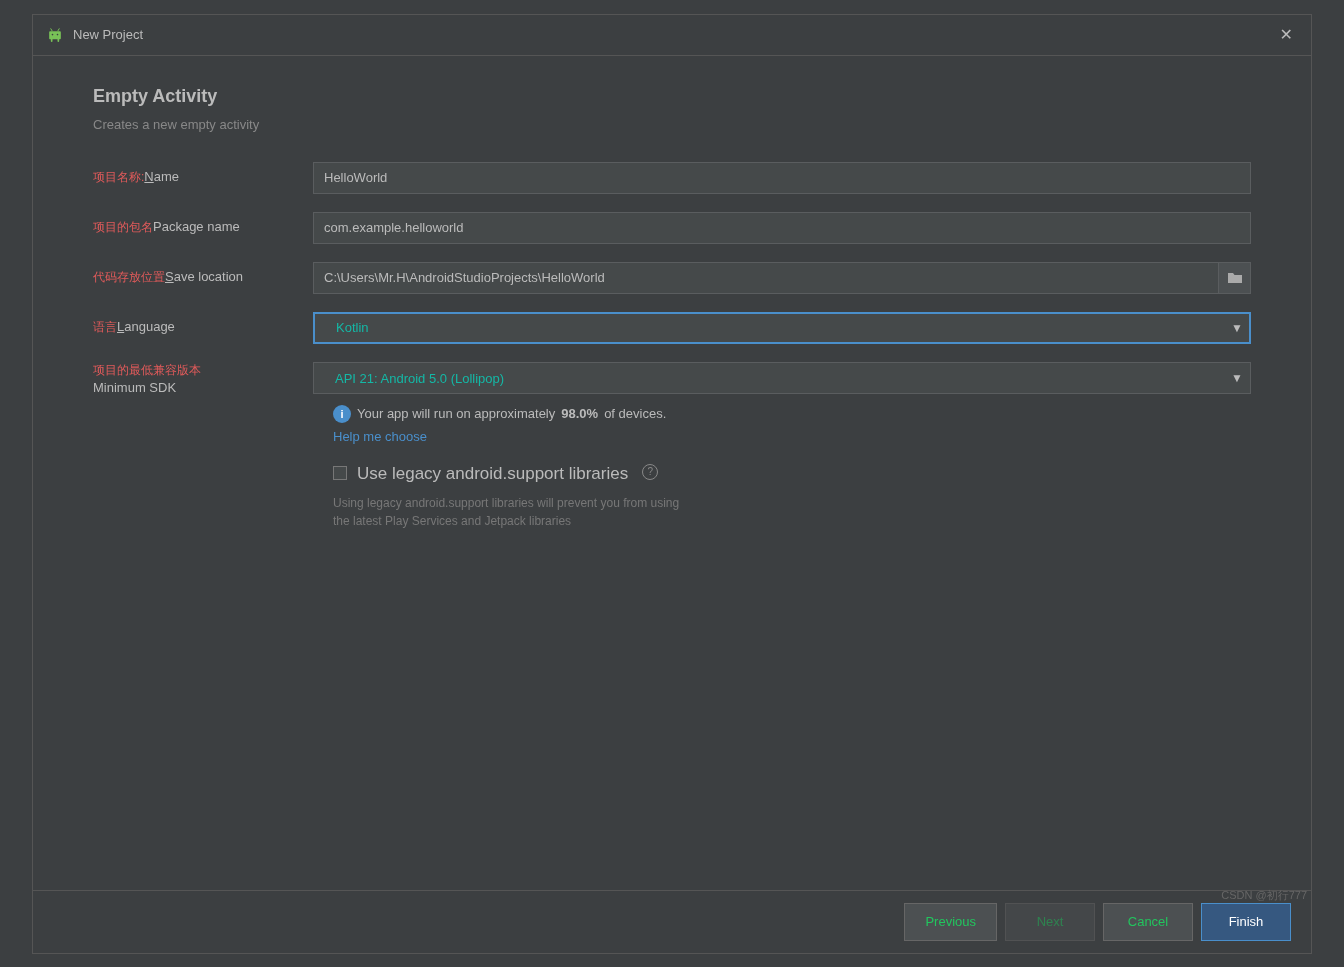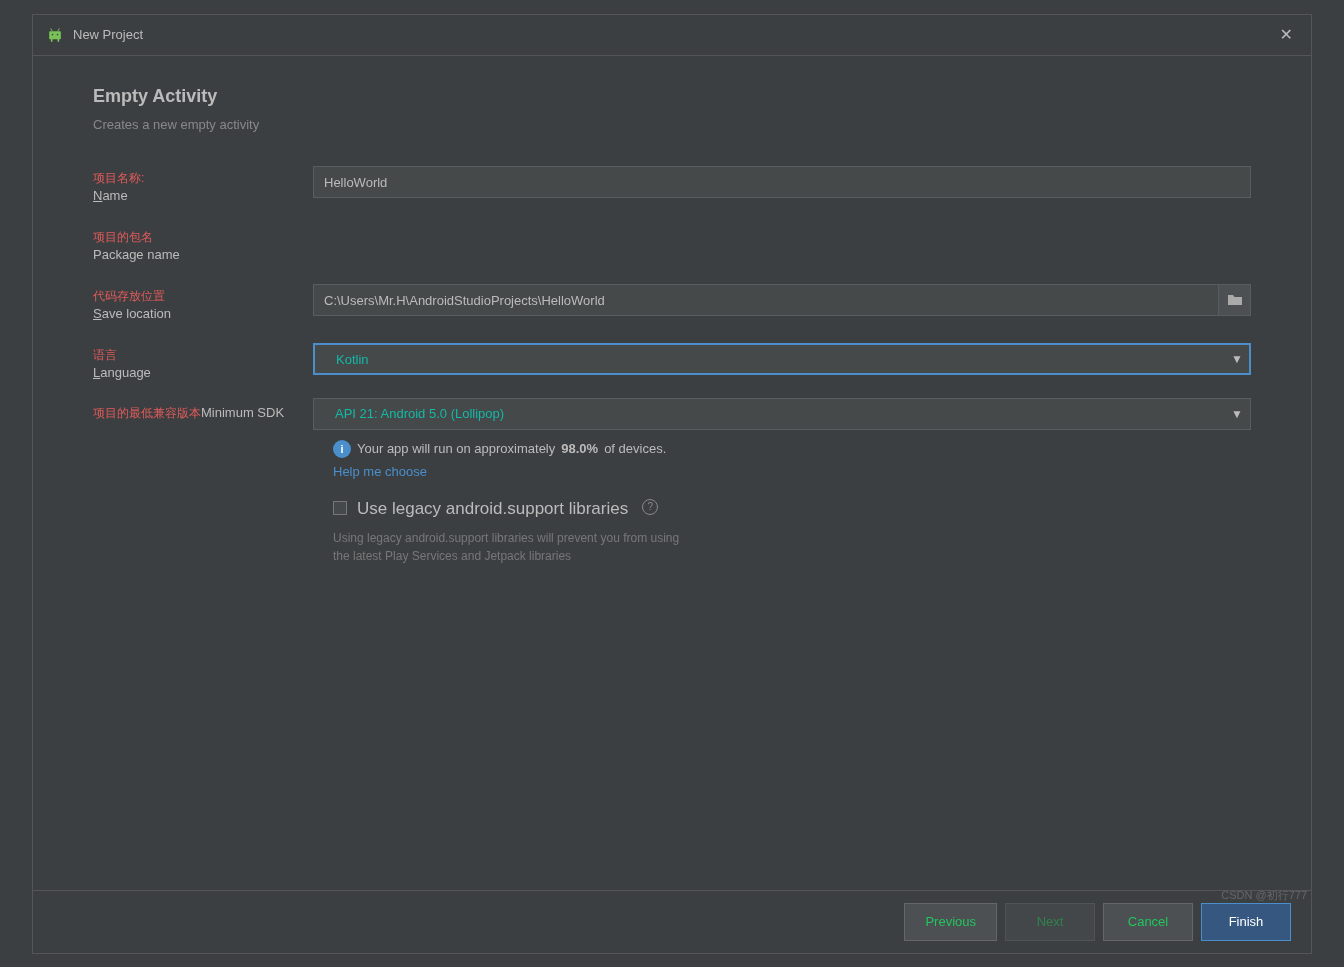--- a/index.html
+++ b/index.html
@@ -69,24 +69,23 @@
       gap: 0;
     }
     .form-row {
       display: flex;
       align-items: center;
       margin-bottom: 18px;
       position: relative;
     }
     .label-group {
       display: flex;
-      flex-direction: column;
+      flex-direction: row;
       width: 220px;
       min-width: 220px;
-      margin-top: 8px;
     }
     .label-cn {
       color: #e05a5a;
       font-size: 12px;
       margin-bottom: 1px;
     }
     .label-en {
       color: #bbbbbb;
       font-size: 13px;
     }
@@ -168,21 +167,21 @@
       align-items: flex-start;
     }
     .sdk-row-top {
       display: flex;
       align-items: center;
       width: 100%;
       margin-bottom: 10px;
     }
     .sdk-label-group {
       display: flex;
-      flex-direction: row;
+      flex-direction: column;
       width: 220px;
       min-width: 220px;
     }
     .info-text {
       font-size: 13px;
       color: #bbbbbb;
       margin-left: 240px;
       margin-bottom: 6px;
       display: flex;
       align-items: center;
@@ -323,20 +322,23 @@
         </div>
         <div class="input-area">
           <input type="text" class="text-input" value="HelloWorld" style="">
         </div>
       </div>
 
       <div class="form-row">
         <div class="label-group">
           <span class="label-cn">项目的包名</span>
           <span class="label-en">Package name</span>
+        </div>
+        <div class="input-area">
+          <input type="text" class="text-input" value="com.example.helloworld" style="">
         </div>
       </div>
 
       <div class="form-row">
         <div class="label-group">
           <span class="label-cn">代码存放位置</span>
           <span class="label-en"><u>S</u>ave location</span>
         </div>
         <div class="input-area">
           <div class="save-location-wrapper">

